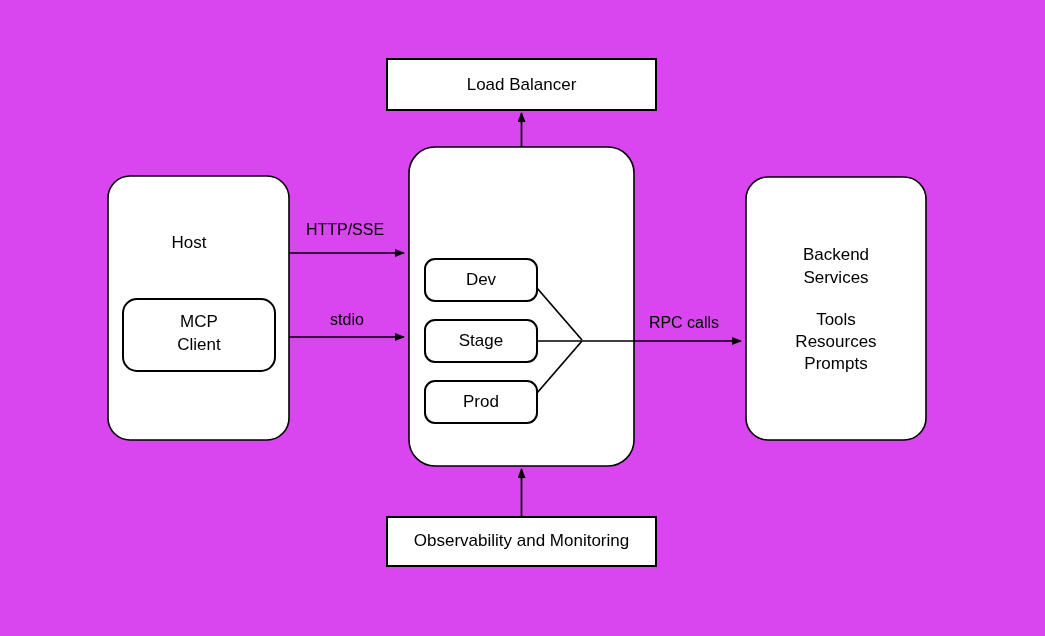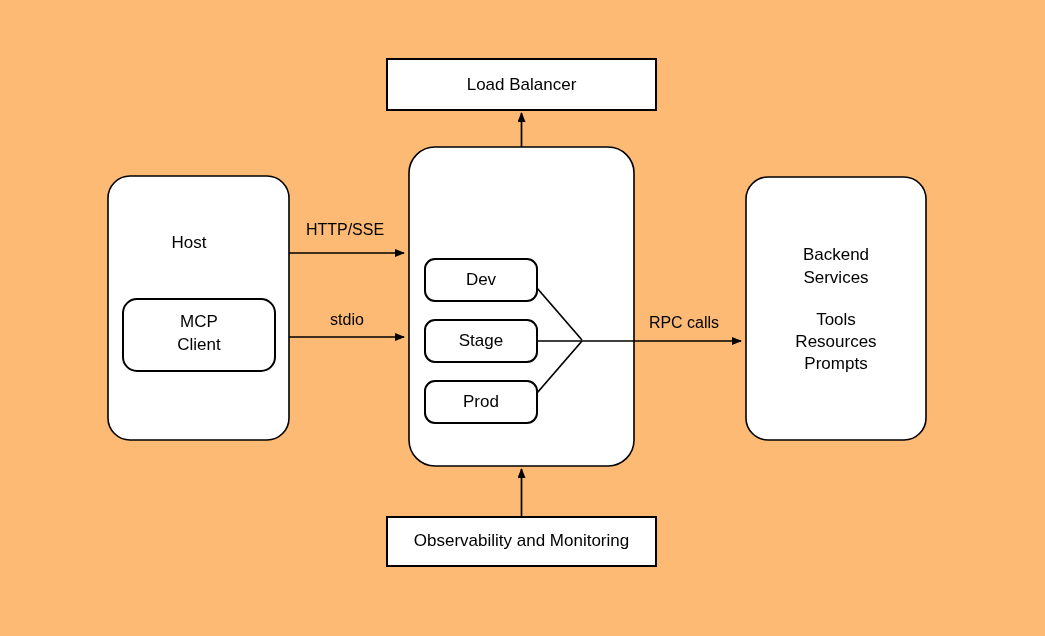--- a/index.html
+++ b/index.html
@@ -10,21 +10,21 @@
   body {
     width: 1045px;
     height: 636px;
     font-family: "Liberation Sans", sans-serif;
     overflow: hidden;
   }
   #diagram-root {
     position: relative;
     width: 1045px;
     height: 636px;
-    background: #fdba74;
+    background: #d946ef;
   }
   svg.diagram {
     display: block;
     width: 1045px;
     height: 636px;
   }
   .node-shape {
     fill: #ffffff;
     stroke: #000000;
     stroke-width: 2;

